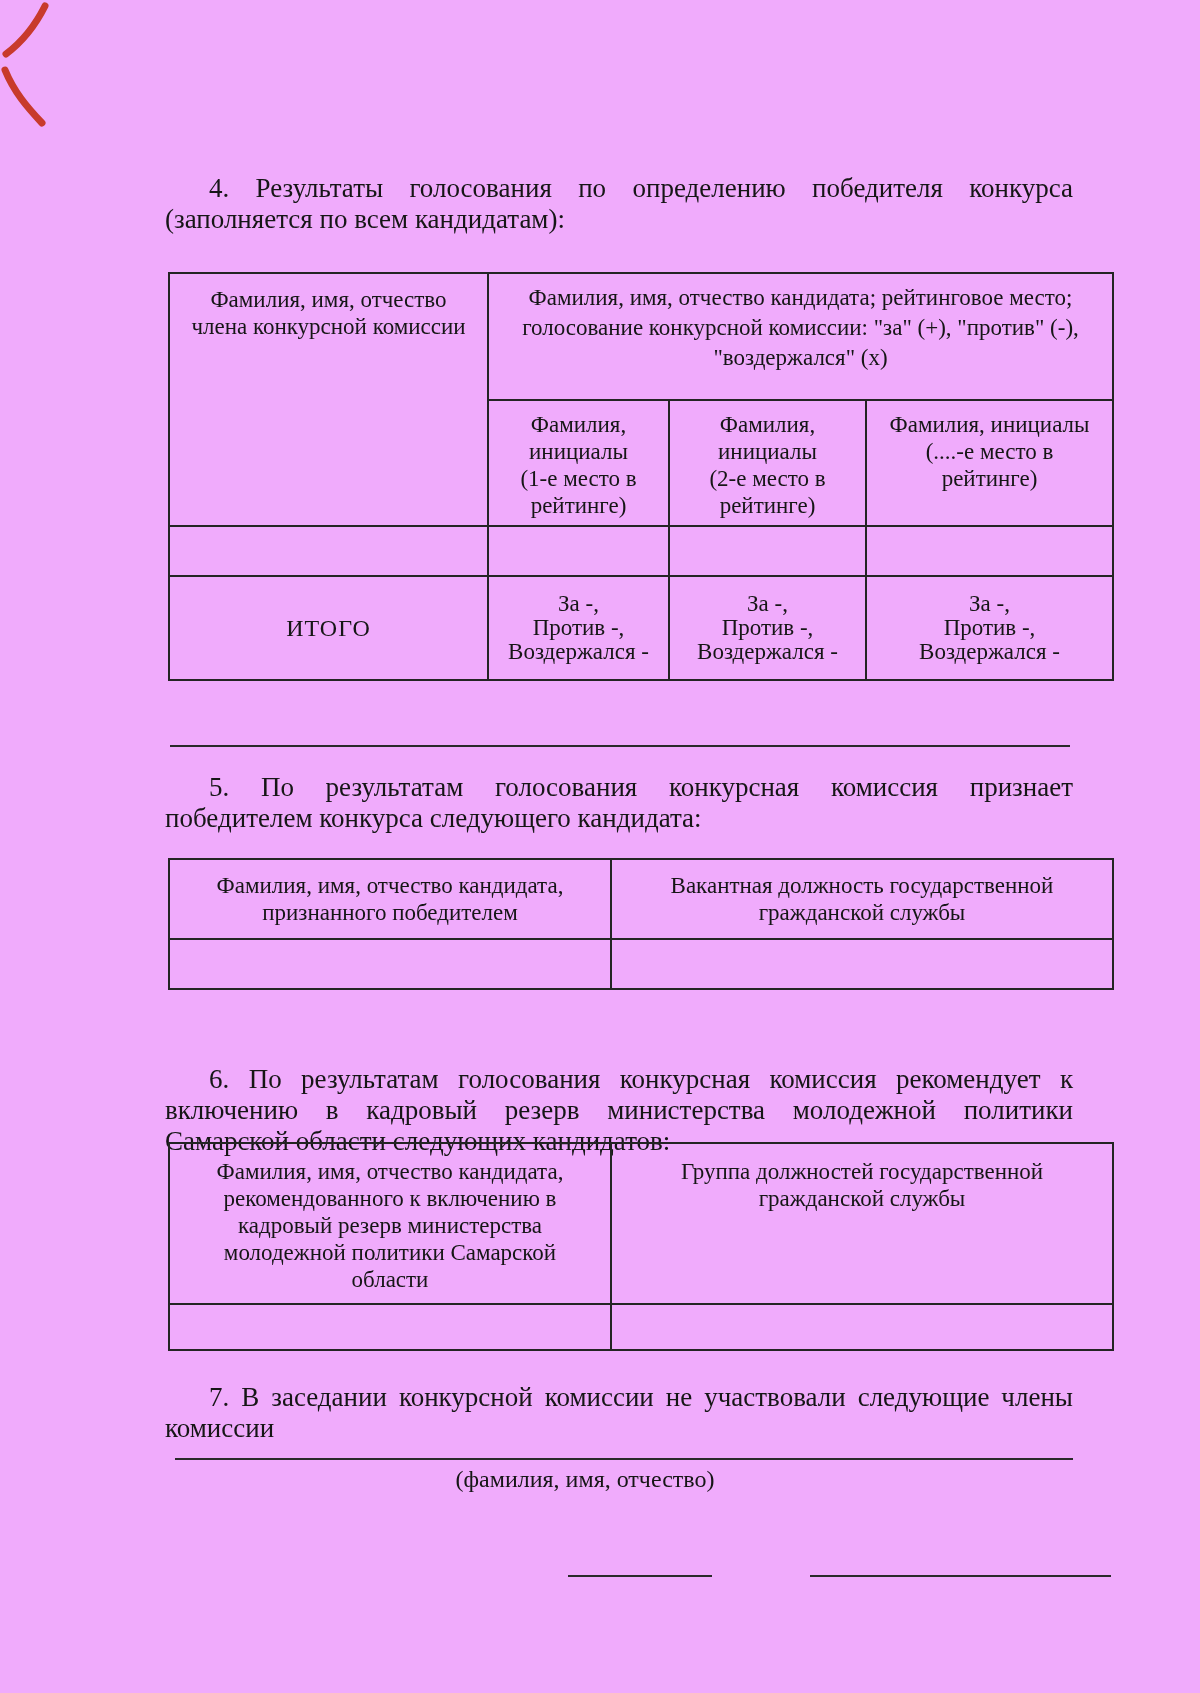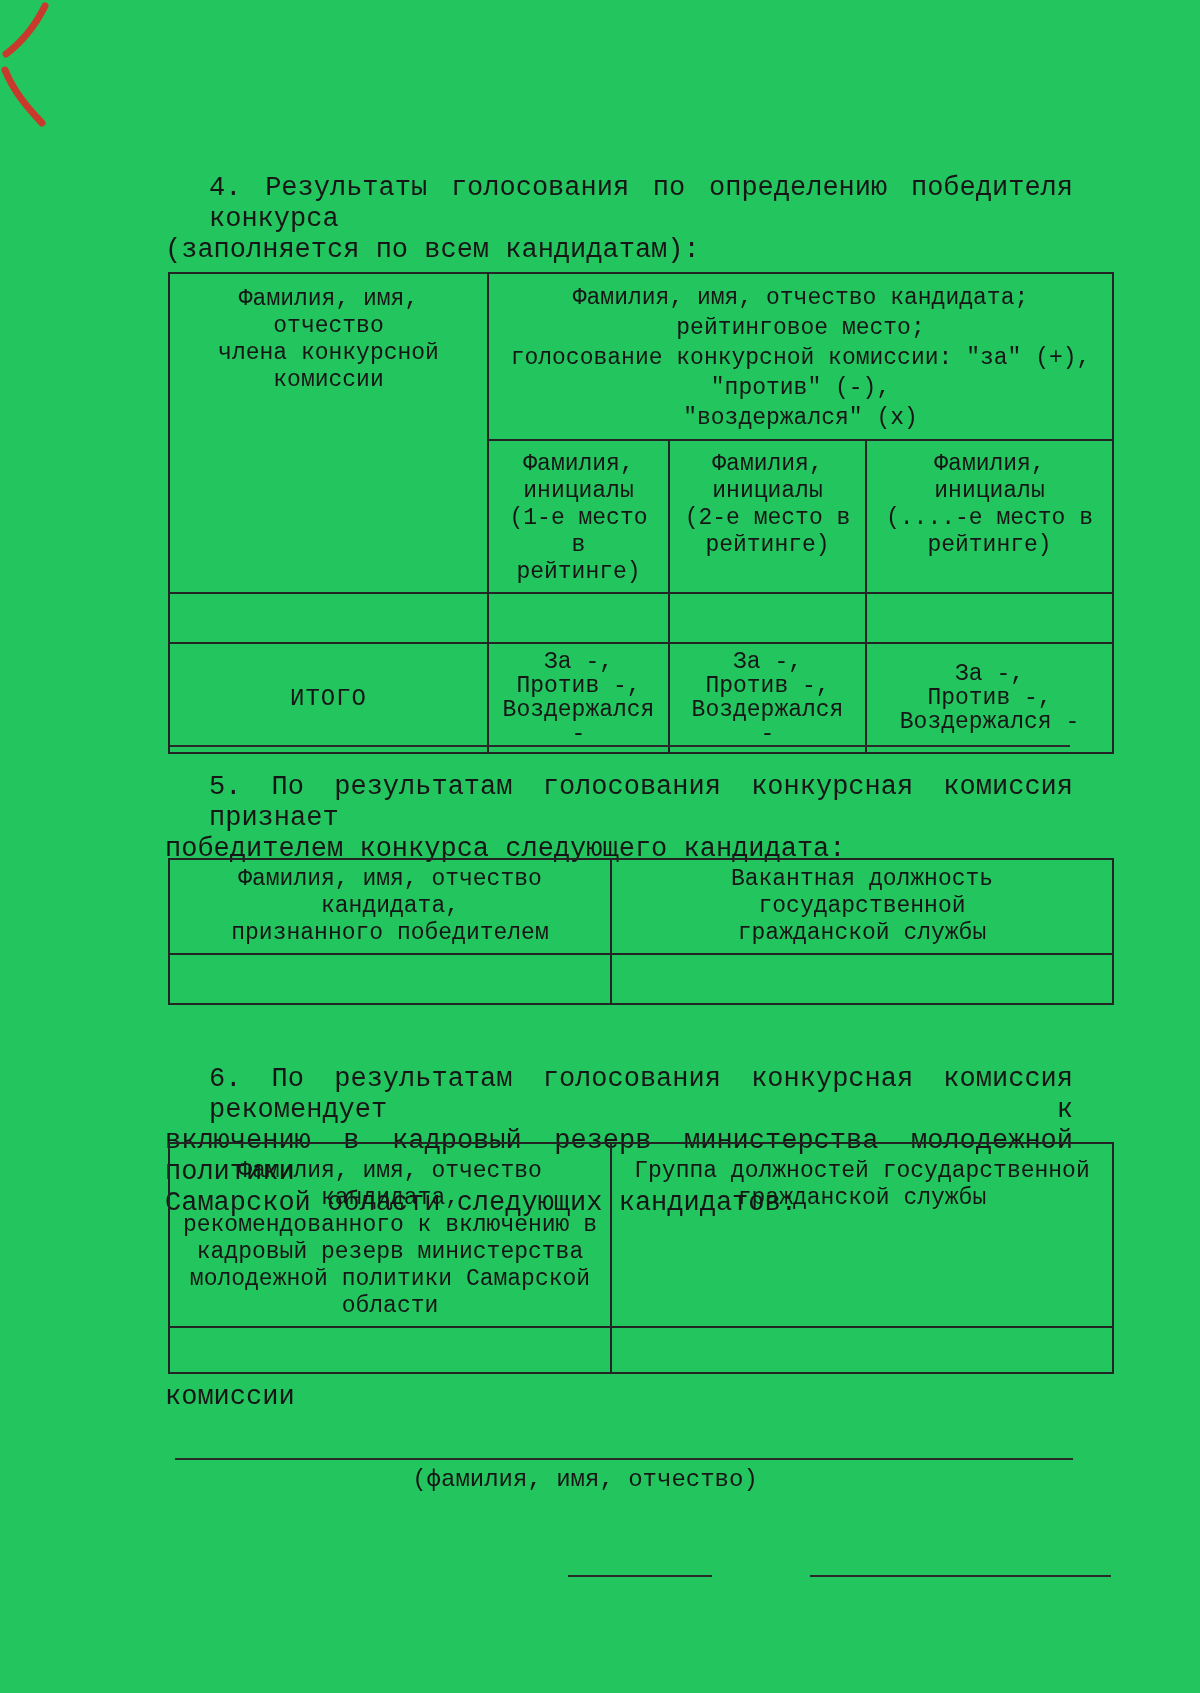--- a/index.html
+++ b/index.html
@@ -1,21 +1,21 @@
 <!DOCTYPE html>
 <html><head>
 <meta charset="utf-8">
 <style>
   html, body { margin: 0; padding: 0; background: #ffffff; }
   .page {
     position: relative;
     width: 1200px;
     height: 1693px;
-    background: #22c55e;
-    font-family: Liberation Mono, monospace;
+    background: #f0abfc;
+    font-family: Liberation Serif, serif;
     color: #161616;
     overflow: hidden;
   }
   
   .para { position: absolute; left: 165px; width: 908px; font-size: 27px; line-height: 31px; }
   .jline { text-align: justify; text-align-last: justify; }
   .lline { text-align: left; }
   .indent { padding-left: 44px; box-sizing: border-box; }
 
   
@@ -66,21 +66,21 @@
   </div>
 
   <table class="doc" style="left:168px; top:272px; width:944px;">
     <colgroup>
       <col style="width:319px">
         <col style="width:181px">
         <col style="width:197px">
         <col style="width:247px">
     </colgroup>
     <tbody>
-        <tr style="height:110px;">
+        <tr style="height:127px;">
       <td rowspan="2" class="vtop" style="padding-top:12px;">Фамилия, имя, отчество
 члена конкурсной комиссии</td>
       <td colspan="3" class="vtop" style="padding-top:9px; line-height:30px;">Фамилия, имя, отчество кандидата; рейтинговое место;
 голосование конкурсной комиссии: "за" (+), "против" (-),
 "воздержался" (x)</td>
     </tr>
     <tr style="height:111px;">
       <td class="vtop" style="padding-top:10px;">Фамилия,
 инициалы
 (1-е место в
@@ -162,20 +162,21 @@
 гражданской службы</td>
     </tr>
     <tr style="height:46px;">
       <td></td>
       <td></td>
     </tr>
   </tbody>
     </table>
 
   <div class="para" style="top:1382px;">
+    <div class="jline indent">7.  В заседании конкурсной комиссии не участвовали следующие члены</div>
     <div class="lline">комиссии</div>
   </div>
 
   <div class="blank-line" style="left:175px; top:1458px; width:898px;"></div>
   <div class="caption" style="left:175px; top:1466px; width:820px;">(фамилия, имя, отчество)</div>
 
   <div class="blank-line" style="left:568px; top:1575px; width:144px;"></div>
   <div class="blank-line" style="left:810px; top:1575px; width:301px;"></div>
 
 </div>

